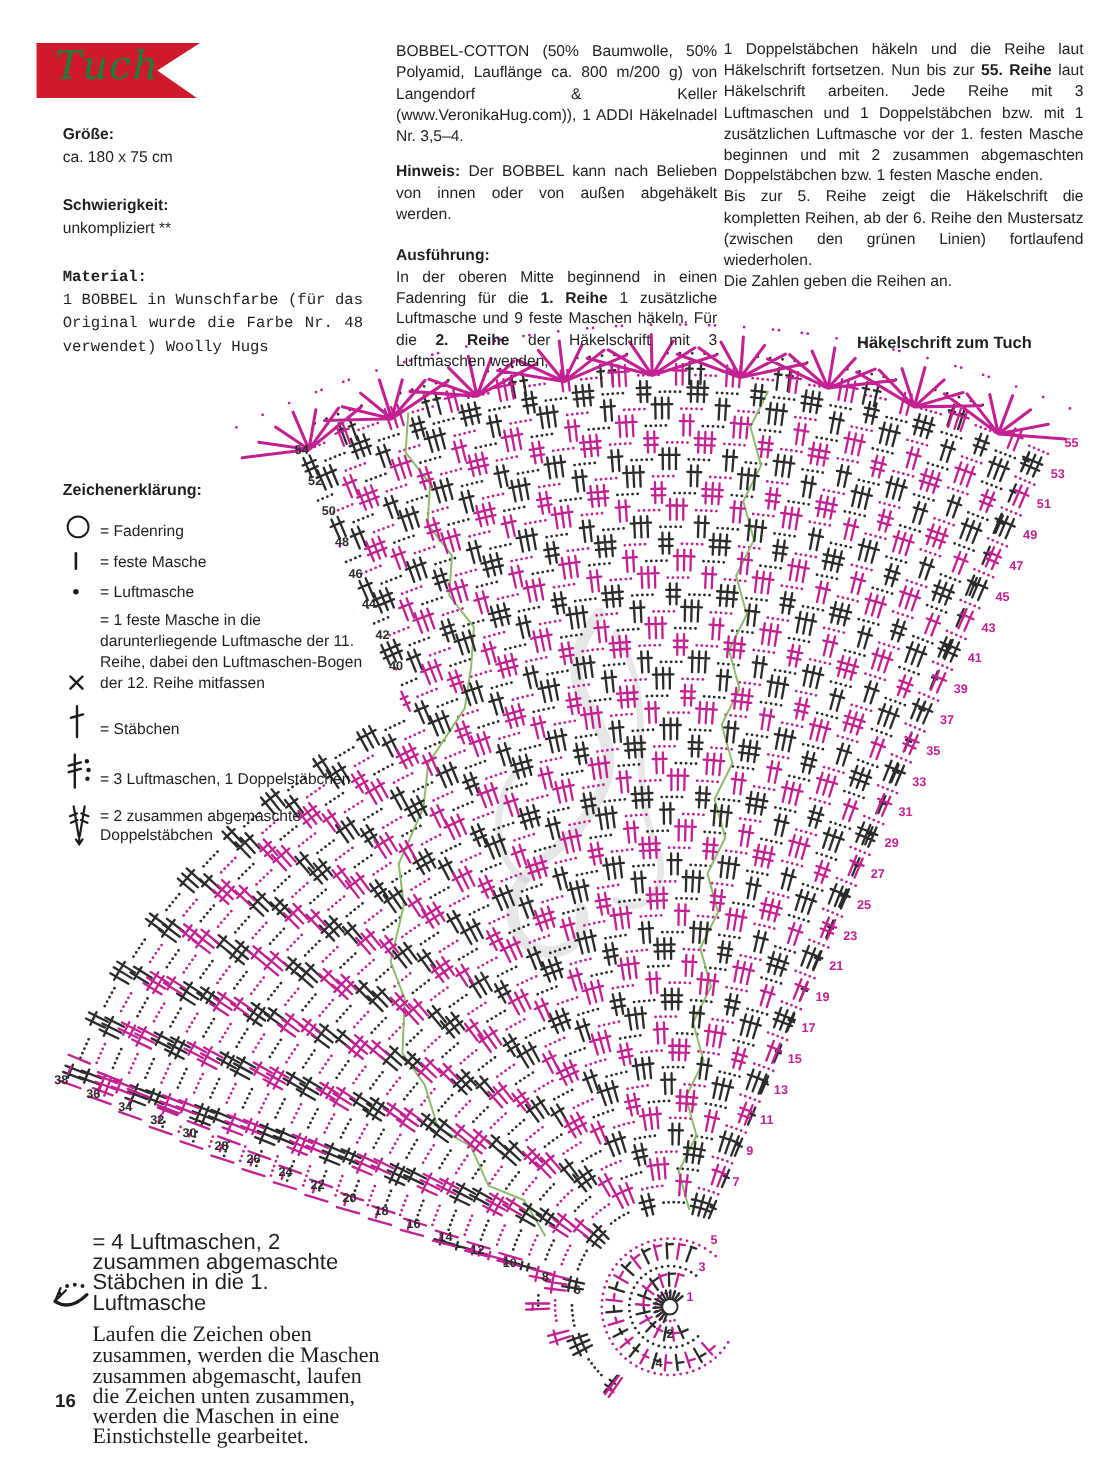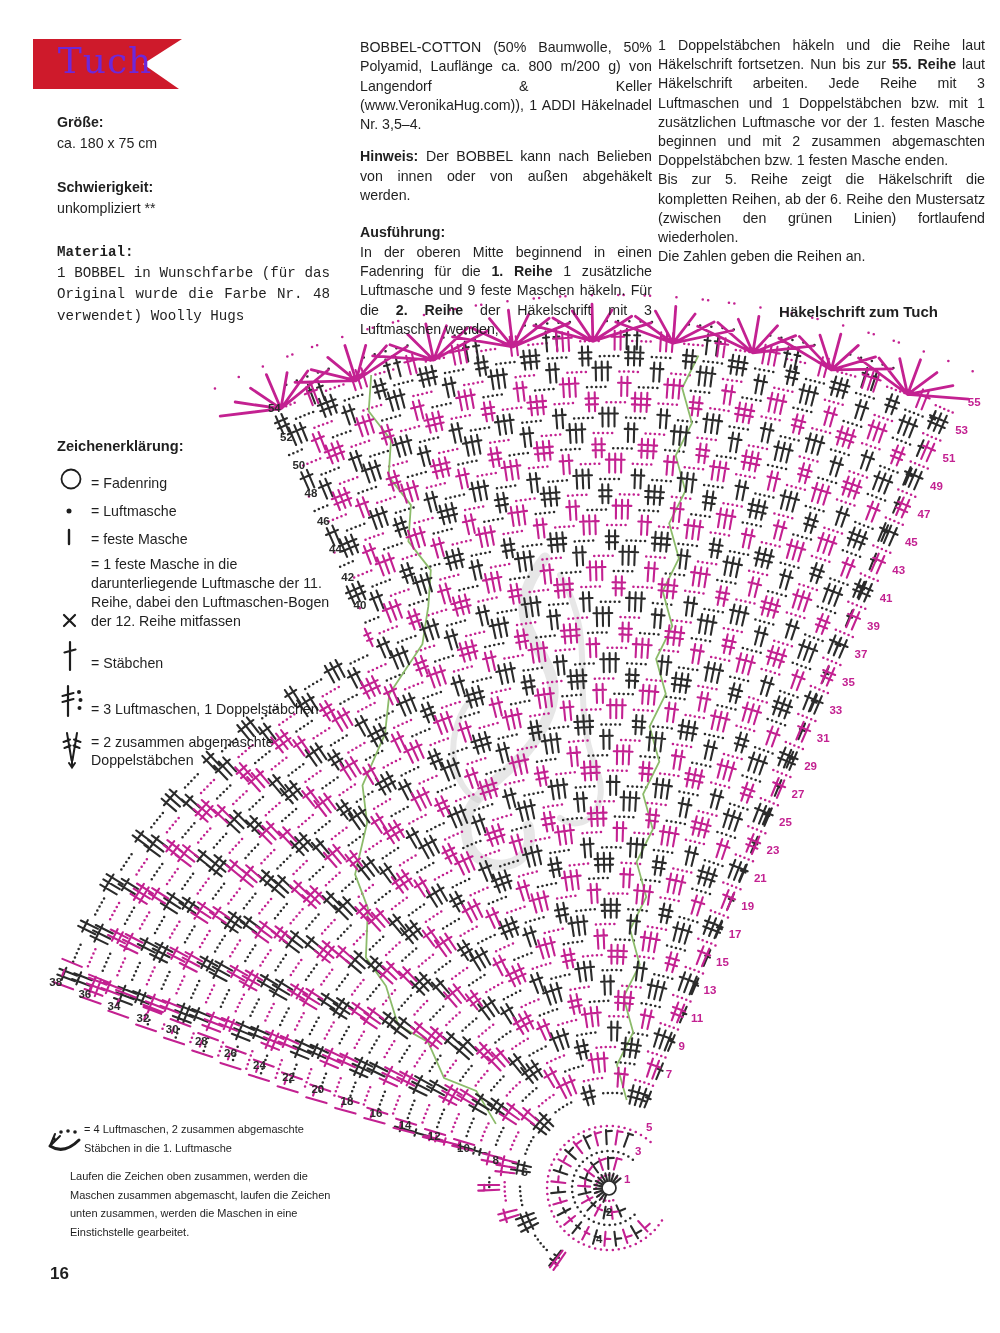--- a/index.html
+++ b/index.html
@@ -1,44 +1,44 @@
 <!DOCTYPE html>
 <html lang="de"><head>
 <meta charset="utf-8">
 <style>
   html,body{margin:0;padding:0;background:#e8e8e8;}
   .page{position:relative;width:1000px;height:1333px;background:#ffffff;overflow:hidden;
         font-family:"Liberation Sans",sans-serif;color:#1f1f1f;}
   
   .banner{position:absolute;left:33px;top:39px;width:150px;height:52px;}
   .banner svg{position:absolute;left:0;top:0;}
-  .banner .title{position:absolute;left:17px;top:1px;width:110px;text-align:center;
-    font-family:"DejaVu Serif",serif;font-size:36px;color:#6d28d9;letter-spacing:1px;}
+  .banner .title{position:absolute;left:17px;top:1px;width:110px;text-align:left;
+    font-family:"DejaVu Serif",serif;font-style:italic;font-size:36px;color:#15803d;letter-spacing:1px;}
   
   .col{position:absolute;font-size:14.2px;line-height:19.3px;text-align:justify;}
   .col p{margin:0 0 13px 0;}
   .col p.tight{margin:0;}
   b,.bold{font-weight:bold;}
   .left-col{left:57px;top:112px;width:273px;line-height:21.4px;text-align:left;}
   .left-col .blk{margin-bottom:22px;}
   .left-col .blk.mat{text-align:justify;font-family:Liberation Mono, monospace;}
   .mid-col{left:360px;top:38px;width:292px;}
   .right-col{left:658px;top:36px;width:327px;line-height:19.2px;}
   .chart-heading{position:absolute;left:658px;top:303px;width:280px;text-align:right;
     font-size:15px;font-weight:bold;}
   
   .legend{position:absolute;left:57px;top:437px;width:288px;font-size:14.2px;line-height:18.8px;}
   .legend .ltitle{font-weight:bold;margin-bottom:9px;font-size:14.6px;}
   .lrow{display:flex;align-items:flex-end;margin-bottom:3px;}
   .lrow .sym{flex:0 0 34px;display:flex;justify-content:flex-start;}
   .lrow .ltext{flex:1;padding-top:4px;}
   .lrow.c1 .ltext{padding-top:6px;}
-  .legend-bottom{position:absolute;left:46px;top:1116px;width:300px;font-size:11px;line-height:18.6px;}
+  .legend-bottom{position:absolute;left:46px;top:1116px;width:300px;font-size:20px;line-height:18.6px;}
   .legend-bottom .lrow .ltext{width:218px;flex:1 1 auto;}
-  .legend-bottom .note{margin:10px 0 0 24px;width:264px;}
+  .legend-bottom .note{margin:10px 0 0 38px;width:264px;font-family:Liberation Serif, serif;}
   .page-number{position:absolute;left:50px;top:1264px;font-size:17px;font-weight:bold;}
   
   #chart-svg{position:absolute;left:0;top:0;pointer-events:none;}
   .icon svg{display:block;}
 </style>
 </head>
 <body>
 
 <div class="page">
 
@@ -157,33 +157,33 @@
         <svg width="30" height="28" viewBox="0 0 30 28">
             <circle cx="14" cy="14" r="9.5" fill="none" stroke="#1d1d1d" stroke-width="1.8"></circle>
           </svg>
       </span>
       <span class="ltext">= Fadenring</span>
     </div>
 
     <div class="lrow c1">
       <span class="sym icon">
         <svg width="30" height="22" viewBox="0 0 30 22">
+            <path d="M12 4 V18" stroke="#1d1d1d" stroke-width="2.4" stroke-linecap="round"></path>
+          </svg>
+      </span>
+      <span class="ltext">= feste Masche</span>
+    </div>
+
+    <div class="lrow c1">
+      <span class="sym icon">
+        <svg width="30" height="22" viewBox="0 0 30 22">
             <circle cx="12" cy="12" r="2.5" fill="#1d1d1d"></circle>
           </svg>
       </span>
       <span class="ltext">= Luftmasche</span>
-    </div>
-
-    <div class="lrow c1">
-      <span class="sym icon">
-        <svg width="30" height="22" viewBox="0 0 30 22">
-            <path d="M12 4 V18" stroke="#1d1d1d" stroke-width="2.4" stroke-linecap="round"></path>
-          </svg>
-      </span>
-      <span class="ltext">= feste Masche</span>
     </div>
 
     <div class="lrow" style="margin-bottom:8px">
       <span class="sym icon">
         <svg width="30" height="22" viewBox="0 0 30 22">
             <path d="M7 6 L18 17 M18 6 L7 17" stroke="#1d1d1d" stroke-width="2.2" stroke-linecap="round"></path>
           </svg>
       </span>
       <span class="ltext">= 1 feste Masche in die darunterliegende Luftmasche der 11. Reihe, dabei den Luftmaschen-Bogen der 12. Reihe mitfassen</span>
     </div>

